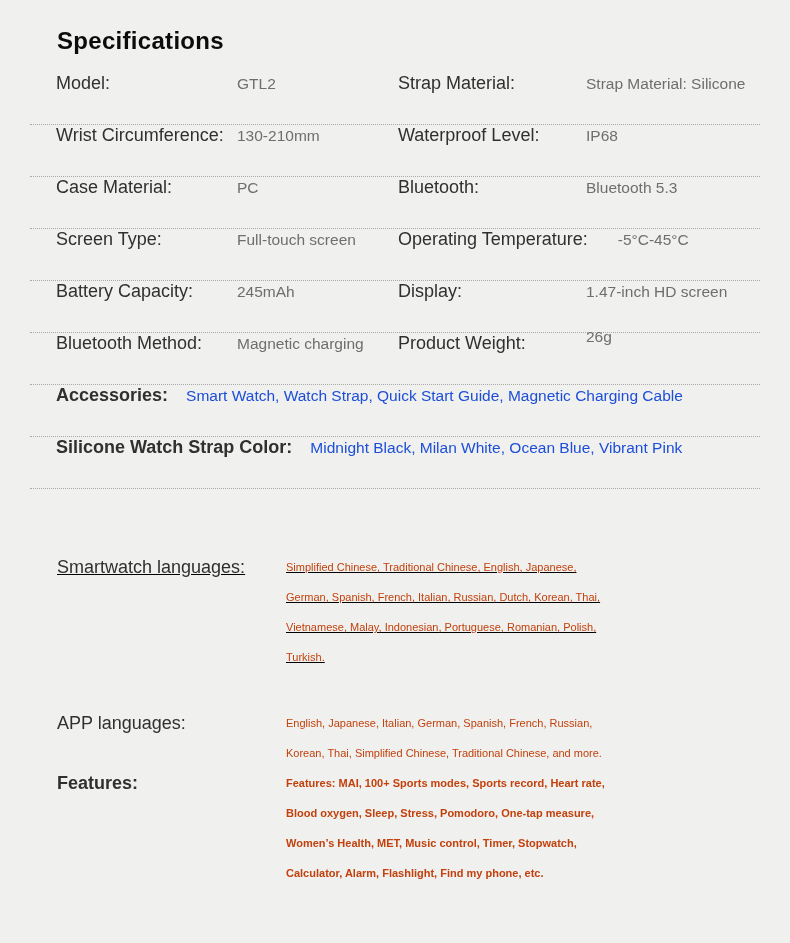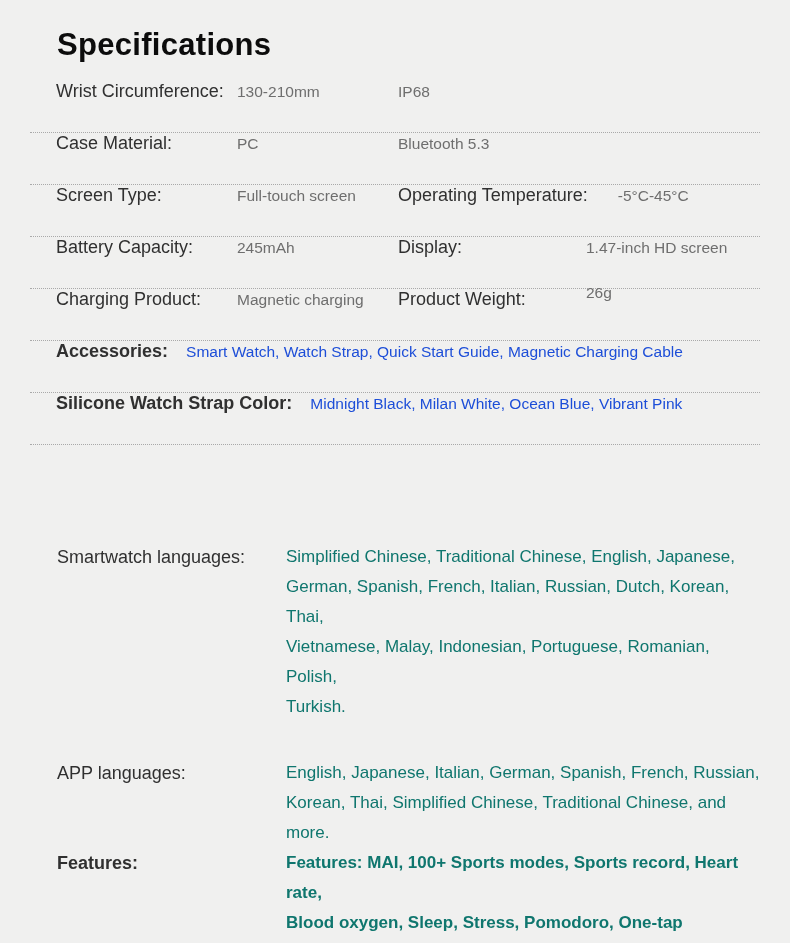--- a/index.html
+++ b/index.html
@@ -5,21 +5,21 @@
   html,body{margin:0;padding:0;}
   body{
     width:790px;height:943px;
     background:#f0f0ef;
     font-family:"Liberation Sans",sans-serif;
     overflow:hidden;
     -webkit-font-smoothing:antialiased;
   }
   .page-title{
     margin:27px 0 4px 57px;
-    font-size:31px;
+    font-size:24px;
     font-weight:700;
     color:#0c0c0c;
     letter-spacing:.3px;
   }
   .spec-table{margin:18px 30px 0 30px;}
   .spec-row{
     height:52px;
     box-sizing:border-box;
     border-bottom:1px dotted #a9a9a9;
     display:flex;
@@ -42,61 +42,73 @@
     font-size:15.5px;
     color:#6e6e6e;
     white-space:nowrap;
   }
   .push{margin-left:30px;}
   .raise{position:relative;top:-7px;}
   .wide .spec-label{min-width:0;font-weight:bold;}
   .wide .spec-value{margin-left:18px;color:#1d4ed8;}
   .sections{margin:0 30px 0 57px;}
   .section{display:flex;align-items:flex-start;}
-  .section-1{margin-top:97px;}
+  .section-1{margin-top:63px;text-decoration:underline;}
   .section-2{margin-top:36px;}
   .section-3{font-weight:bold;}
   .section-label{
     min-width:229px;
     flex:none;
     font-size:18px;
     color:#303030;
     line-height:30px;
   }
   .section-text{
-    font-size:17px;
-    color:#0f766e;
+    font-size:11px;
+    color:#c2410c;
     line-height:30px;
     white-space:pre-line;
   }
 </style>
 </head>
 <body>
 
 <h1 class="page-title">Specifications</h1>
 
 <div class="spec-table">
 
+  <div class="spec-row">
+    <div class="half left">
+      <span class="spec-label l1">Model:</span>
+      <span class="spec-value">GTL2</span>
+    </div>
+    <div class="half right">
+      <span class="spec-label l2">Strap Material:</span>
+      <span class="spec-value">Strap Material: Silicone</span>
+    </div>
+  </div>
 
   <div class="spec-row">
     <div class="half left">
       <span class="spec-label l1">Wrist Circumference:</span>
       <span class="spec-value">130-210mm</span>
     </div>
     <div class="half right">
+      <span class="spec-label l2">Waterproof Level:</span>
       <span class="spec-value">IP68</span>
     </div>
   </div>
 
   <div class="spec-row">
     <div class="half left">
       <span class="spec-label l1">Case Material:</span>
       <span class="spec-value">PC</span>
     </div>
     <div class="half right">
+      <span class="spec-label l2">Bluetooth:</span>
       <span class="spec-value">Bluetooth 5.3</span>
     </div>
   </div>
 
   <div class="spec-row">
     <div class="half left">
       <span class="spec-label l1">Screen Type:</span>
       <span class="spec-value">Full-touch screen</span>
     </div>
     <div class="half right">
@@ -111,21 +123,21 @@
       <span class="spec-value">245mAh</span>
     </div>
     <div class="half right">
       <span class="spec-label l2">Display:</span>
       <span class="spec-value">1.47-inch HD screen</span>
     </div>
   </div>
 
   <div class="spec-row">
     <div class="half left">
-      <span class="spec-label l1">Charging Product:</span>
+      <span class="spec-label l1">Bluetooth Method:</span>
       <span class="spec-value">Magnetic charging</span>
     </div>
     <div class="half right">
       <span class="spec-label l2">Product Weight:</span>
       <span class="spec-value raise">26g</span>
     </div>
   </div>
 
   <div class="spec-row wide">
     <span class="spec-label">Accessories:</span>

